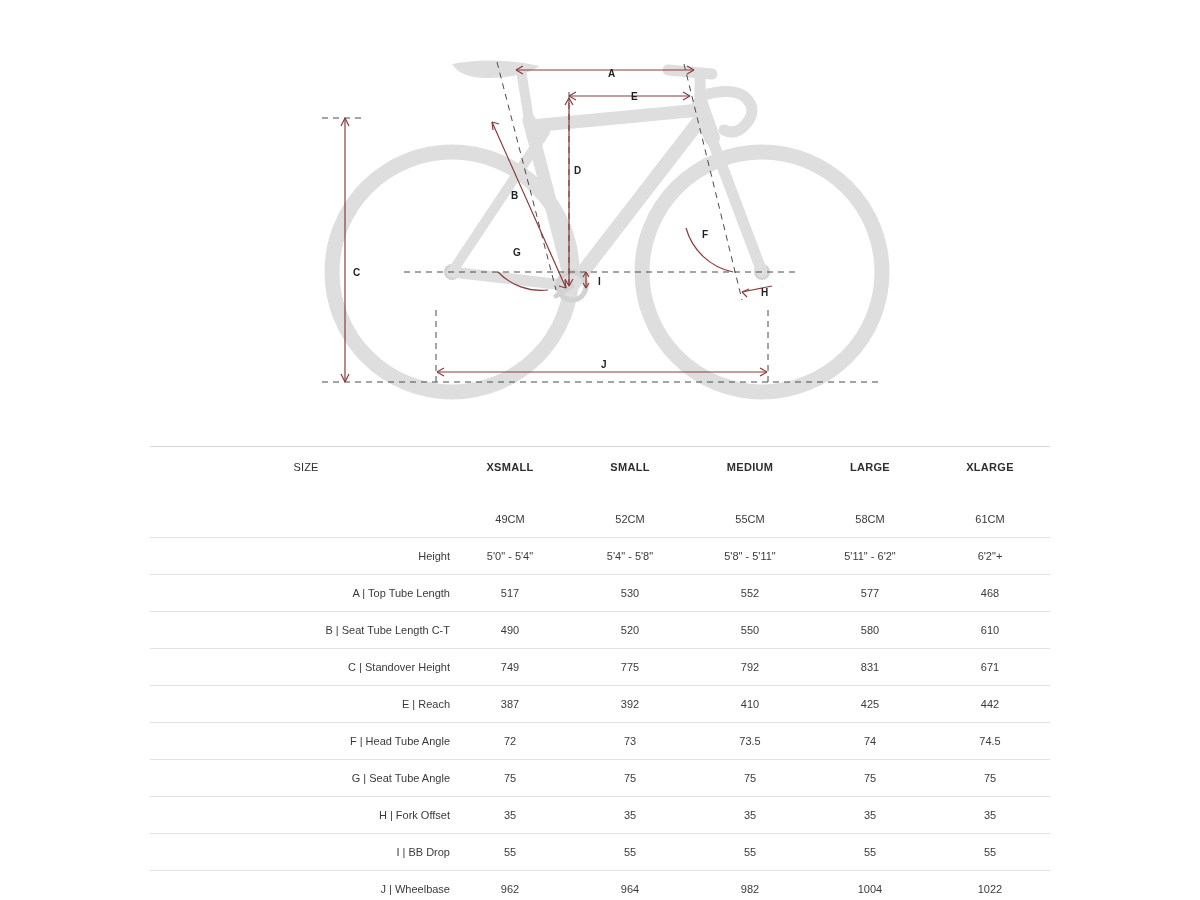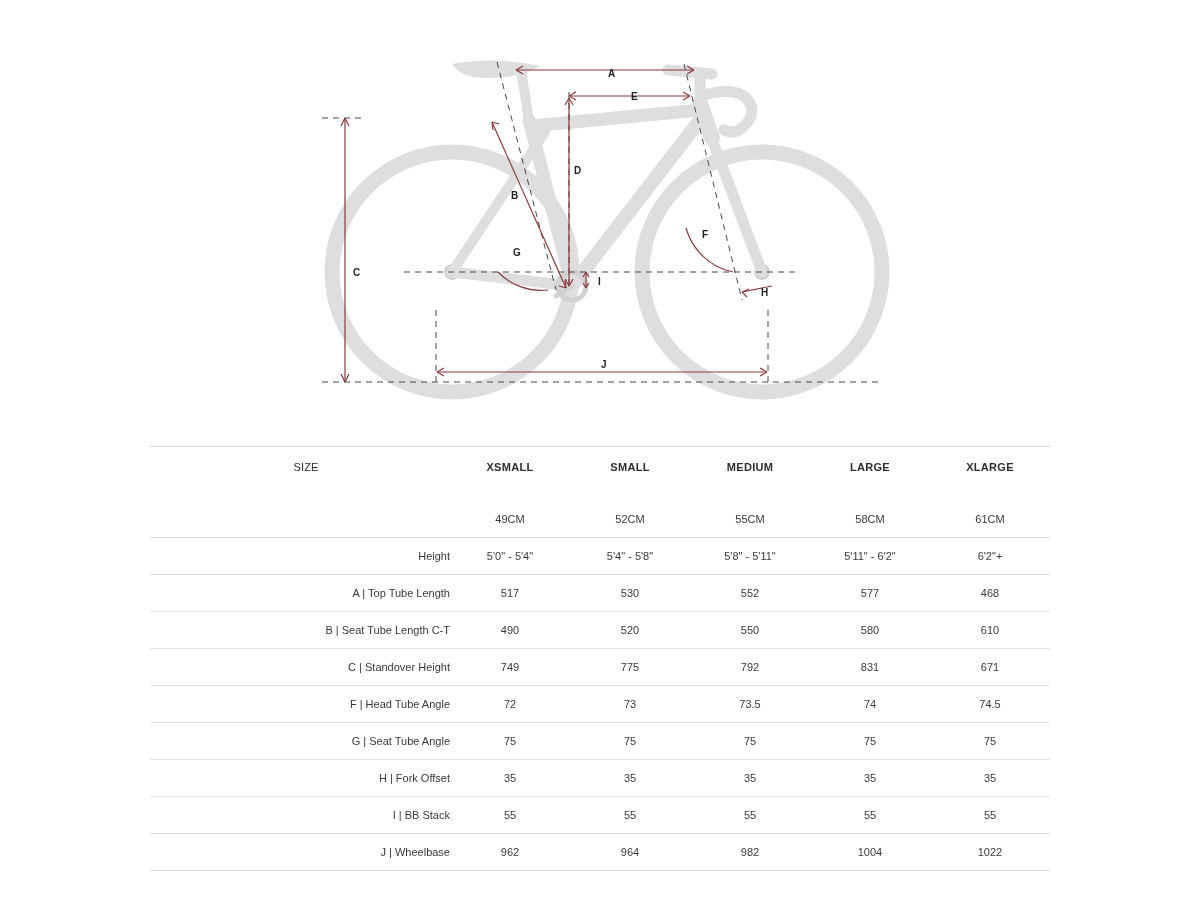--- a/index.html
+++ b/index.html
@@ -272,20 +272,28 @@
         </tr>
         <tr>
           <td class="row-label">C | Standover Height</td>
           <td class="val">749</td>
           <td class="val">775</td>
           <td class="val">792</td>
           <td class="val">831</td>
           <td class="val">671</td>
         </tr>
         <tr>
+          <td class="row-label">E | Reach</td>
+          <td class="val">387</td>
+          <td class="val">392</td>
+          <td class="val">410</td>
+          <td class="val">425</td>
+          <td class="val">442</td>
+        </tr>
+        <tr>
           <td class="row-label">F | Head Tube Angle</td>
           <td class="val">72</td>
           <td class="val">73</td>
           <td class="val">73.5</td>
           <td class="val">74</td>
           <td class="val">74.5</td>
         </tr>
         <tr>
           <td class="row-label">G | Seat Tube Angle</td>
           <td class="val">75</td>
@@ -296,21 +304,21 @@
         </tr>
         <tr>
           <td class="row-label">H | Fork Offset</td>
           <td class="val">35</td>
           <td class="val">35</td>
           <td class="val">35</td>
           <td class="val">35</td>
           <td class="val">35</td>
         </tr>
         <tr>
-          <td class="row-label">I | BB Stack</td>
+          <td class="row-label">I | BB Drop</td>
           <td class="val">55</td>
           <td class="val">55</td>
           <td class="val">55</td>
           <td class="val">55</td>
           <td class="val">55</td>
         </tr>
         <tr>
           <td class="row-label">J | Wheelbase</td>
           <td class="val">962</td>
           <td class="val">964</td>

